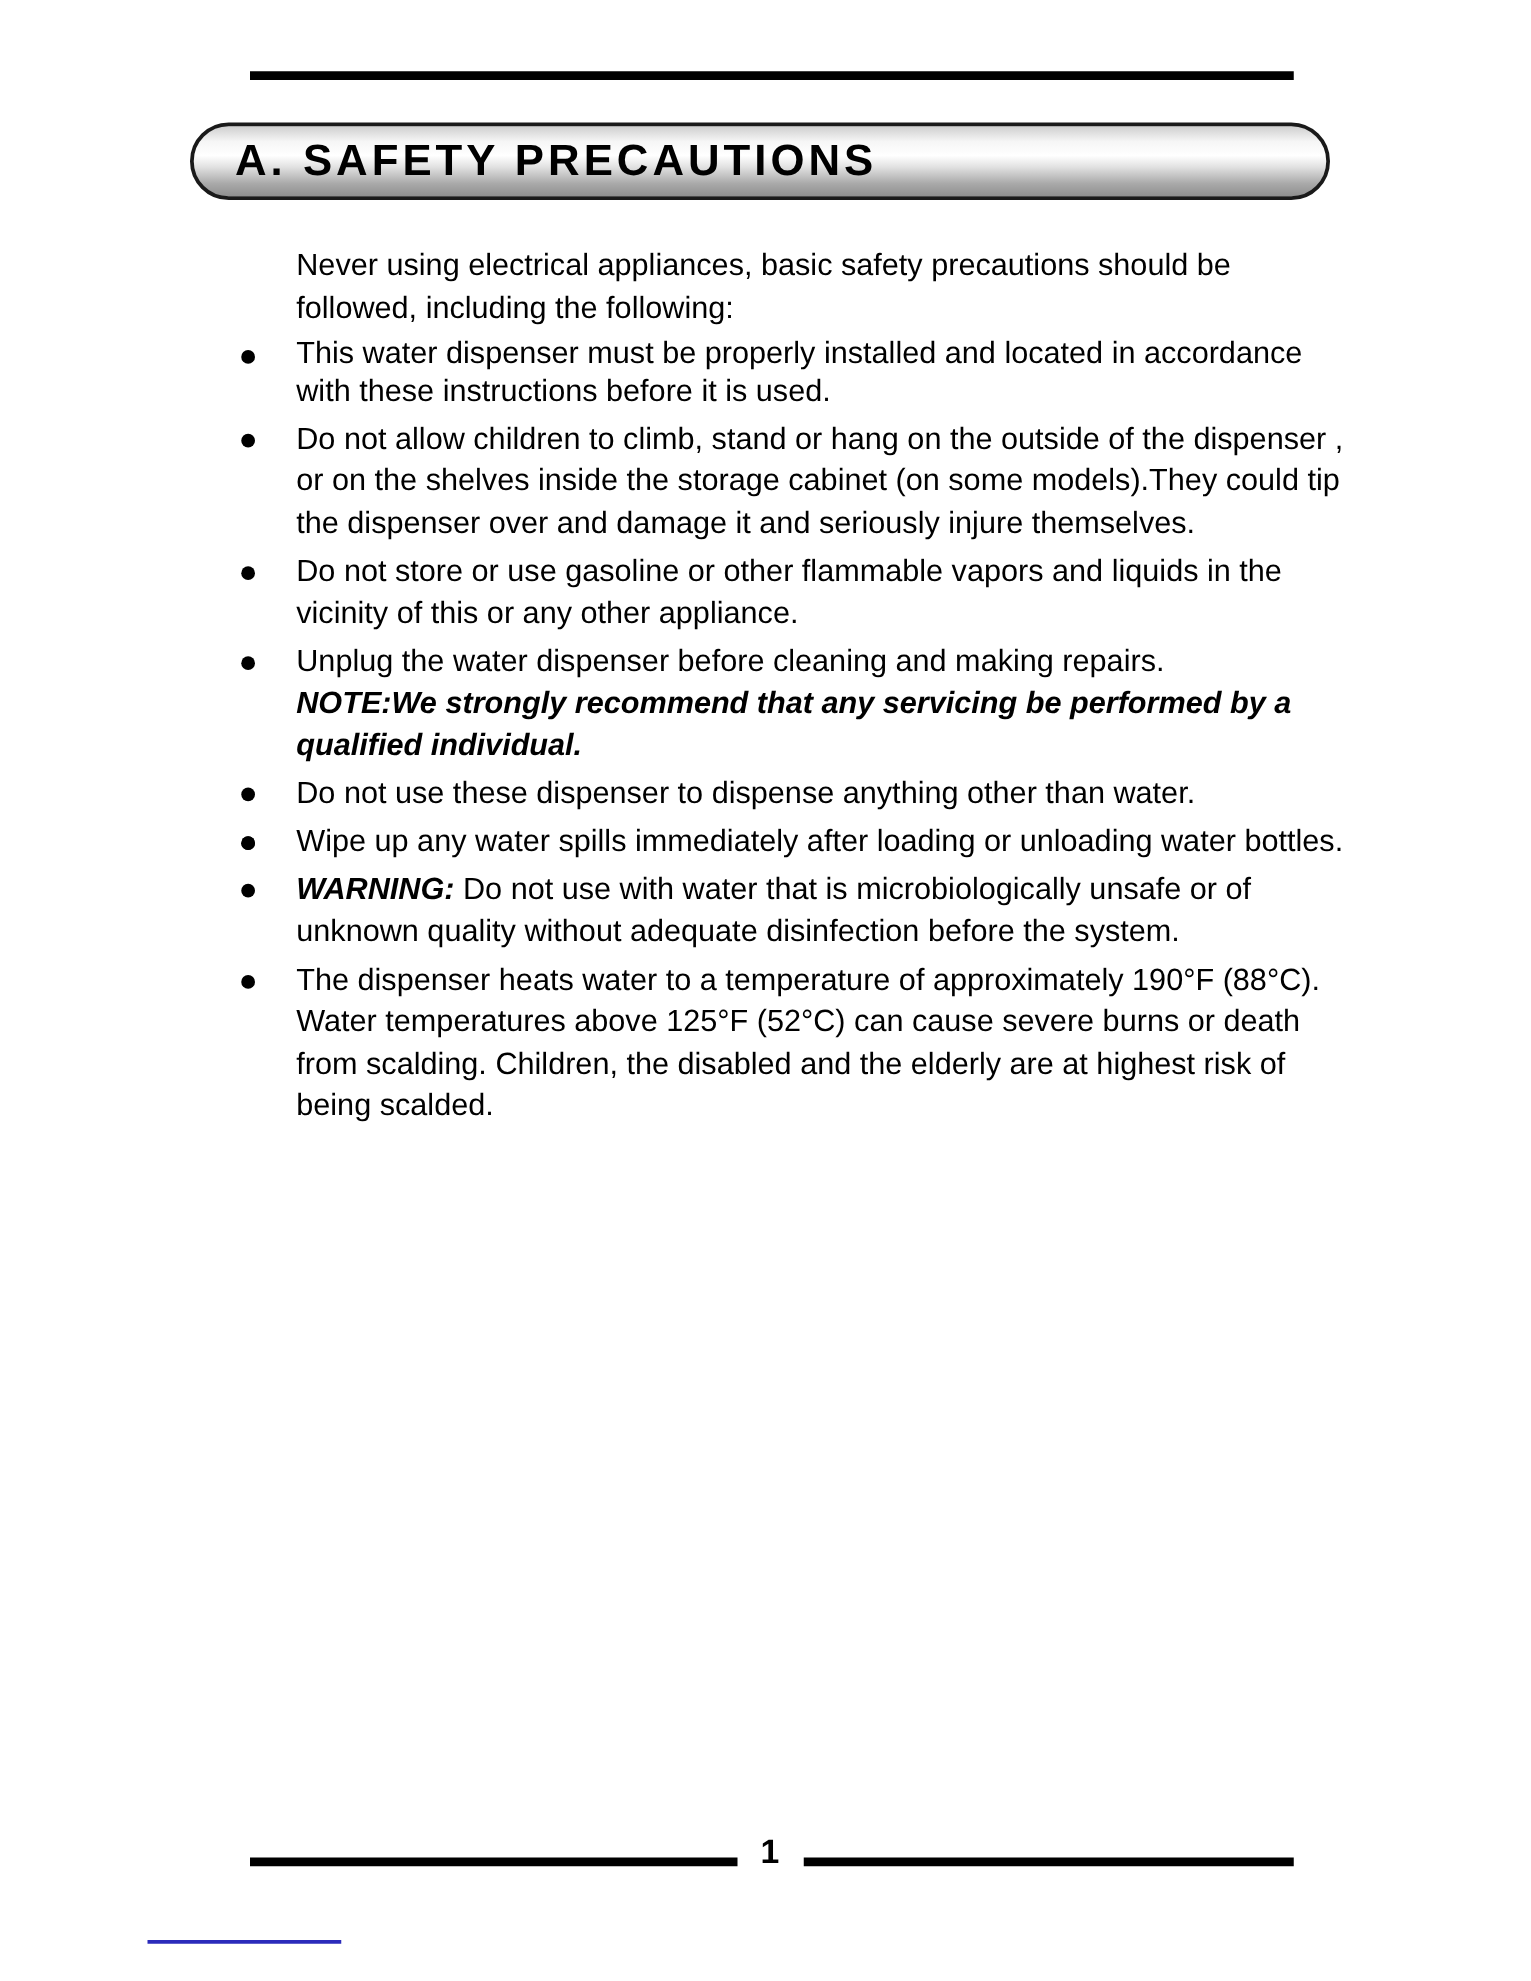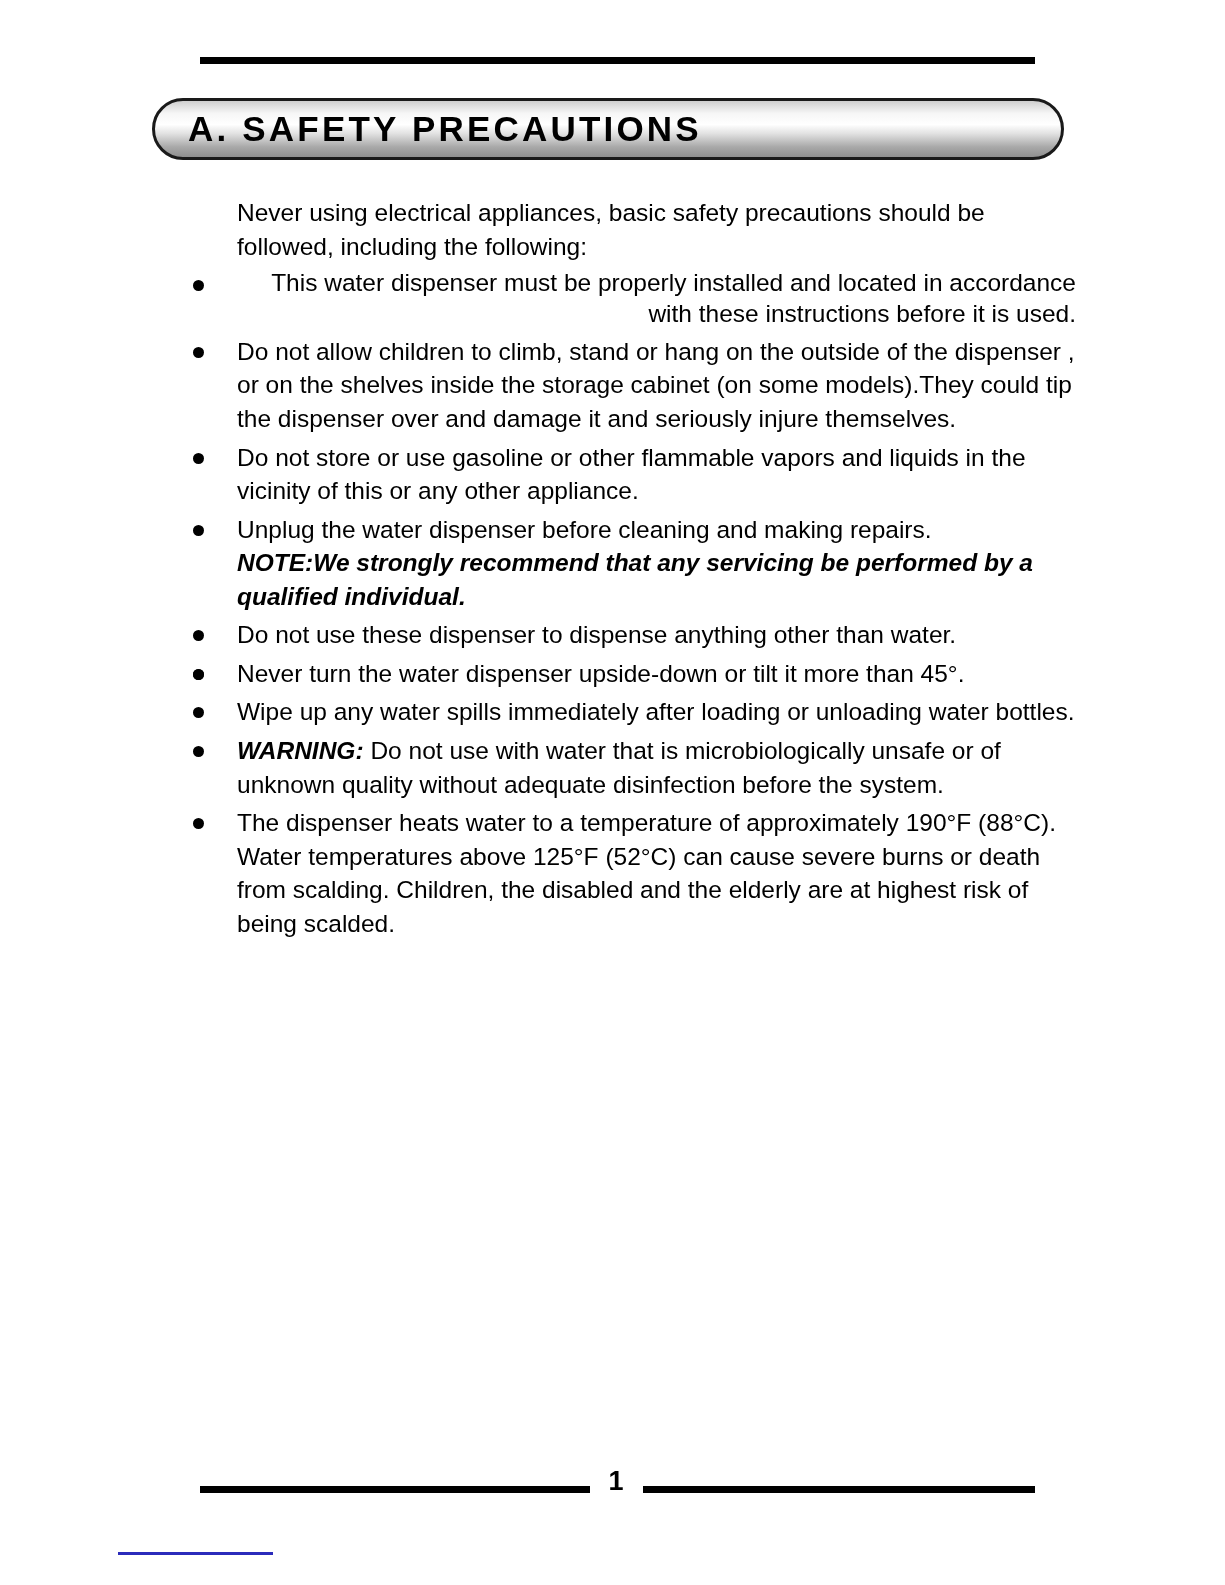--- a/index.html
+++ b/index.html
@@ -95,21 +95,20 @@
     position: absolute;
     left: 7px;
     top: 12px;
     width: 11px;
     height: 11px;
     background: #000;
     border-radius: 50%;
   }
   ul.bullets li.tight {
     line-height: 1.26;
-    text-align: right;
   }
   .note {
     display: block;
     font-weight: bold;
     font-style: italic;
     line-height: 1.37;
   }
   .warn-lead {
     font-weight: bold;
     font-style: italic;
@@ -192,24 +191,20 @@
 
       <li>
         <span class="dot"></span>
         <span>Do not use these dispenser to dispense anything other than water.</span>
       </li>
 
       <li>
         <span class="dot"></span>
       </li>
 
-      <li>
-        <span class="dot"></span>
-        <span>Never turn the water dispenser upside-down or tilt it more than 45°.</span>
-      </li>
 
       <li>
         <span class="dot"></span>
         <span>Wipe up any water spills immediately after loading or unloading water bottles.</span>
       </li>
 
       <li>
         <span class="dot"></span>
         <span class="warn-lead">WARNING:</span><span> Do not use with water that is microbiologically unsafe or of unknown quality without adequate disinfection before the system.</span>
       </li>

